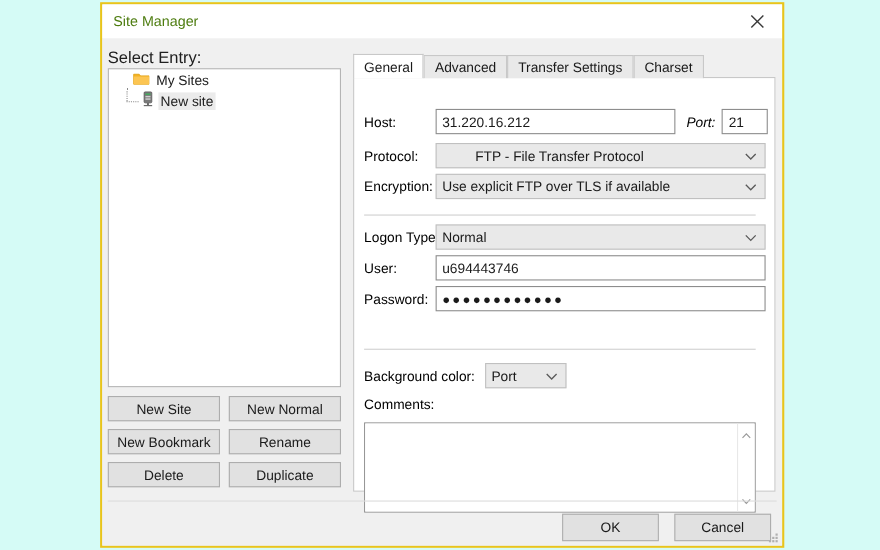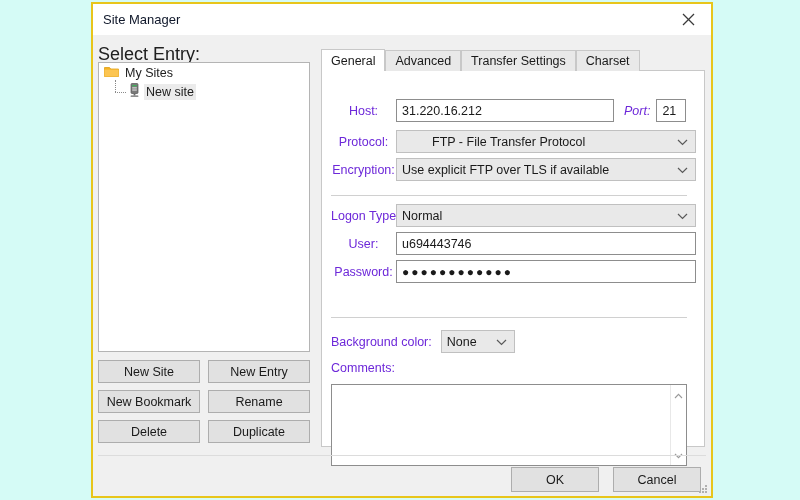--- a/index.html
+++ b/index.html
@@ -35,21 +35,21 @@
     height: 31px;
     background: #ffffff;
     display: flex;
     align-items: center;
     flex: none;
     position: relative;
   }
   #title-text {
     margin-left: 10px;
     font-size: 13px;
-    color: #0f172a;
+    color: #4d7c0f;
   }
   #close-btn {
     position: absolute;
     right: 0;
     top: 0;
     width: 46px;
     height: 31px;
     display: flex;
     align-items: center;
     justify-content: center;
@@ -62,38 +62,38 @@
     flex: 1;
     position: relative;
     background: #f0f0f0;
   }
 
   
   #select-entry-label {
     position: absolute;
     left: 5px;
     top: 9px;
-    font-size: 18px;
+    font-size: 15px;
   }
   #tree-panel {
     position: absolute;
     left: 5px;
     top: 27px;
     width: 212px;
     height: 290px;
     background: #ffffff;
     border: 1px solid #b4b4b4;
     box-sizing: border-box;
     overflow: hidden;
   }
   .tree-row {
     display: flex;
     align-items: center;
     height: 19px;
-    padding-left: 5px;
+    padding-left: 22px;
     white-space: nowrap;
   }
   .tree-row.child { padding-left: 14px; }
   .tree-label {
     font-size: 12.5px;
     margin-left: 4px;
     padding: 1px 2px;
   }
   .tree-label.selected {
     background: #ebebeb;
@@ -188,23 +188,22 @@
     box-sizing: border-box;
   }
 
   .form-row {
     position: absolute;
     display: flex;
     align-items: center;
   }
   .f-label {
     font-size: 12.5px;
-    color: #6d28d9;
+    color: #000000;
     white-space: nowrap;
-    text-align: center;
   }
   .text-input {
     border: 1px solid #8d8d8d;
     background: #ffffff;
     height: 23px;
     box-sizing: border-box;
     font-size: 12.5px;
     font-family: "Liberation Sans", sans-serif;
     color: #1a1a1a;
     padding: 0 5px;
@@ -347,41 +346,41 @@
             <rect x="4.6" y="10.5" width="1.8" height="2" fill="#6a6a6a"></rect>
             <rect x="1.6" y="12.4" width="7.8" height="1.3" rx="0.5" fill="#6a6a6a"></rect>
           </svg>
         </span>
         <span class="tree-label selected">New site</span>
       </div>
     </div>
 
     <div id="left-buttons">
       <button class="btn">New Site</button>
-      <button class="btn">New Entry</button>
+      <button class="btn">New Normal</button>
       <button class="btn">New Bookmark</button>
       <button class="btn">Rename</button>
       <button class="btn">Delete</button>
       <button class="btn">Duplicate</button>
     </div>
 
     <div id="tabstrip">
       <div class="tab active">General</div>
       <div class="tab">Advanced</div>
       <div class="tab">Transfer Settings</div>
       <div class="tab">Charset</div>
     </div>
 
     <div id="tabpanel">
 
       <div class="form-row" style="left:9px; top:28px;">
         <span class="f-label" style="width:65px;">Host:</span>
         <div class="text-input" style="width:218px;">31.220.16.212</div>
         <span class="f-label" style="margin-left:10px;font-style:italic;">Port:</span>
-        <div class="text-input" style="width:30px; margin-left:6px;">21</div>
+        <div class="text-input" style="width:42px; margin-left:6px;">21</div>
       </div>
 
       <div class="form-row" style="left:9px; top:59px;">
         <span class="f-label" style="width:65px;">Protocol:</span>
         <div class="combo" style="width:300px;padding-left:35px;">
           <span>FTP - File Transfer Protocol</span>
           <span class="chev">
             <svg width="11" height="7" viewBox="0 0 11 7">
                 <polyline points="1,1 5.5,5.5 10,1" fill="none" stroke="#5a5a5a" stroke-width="1.2"></polyline>
               </svg>
@@ -425,21 +424,21 @@
         <div class="text-input" style="width:300px;">
           <span class="pw-dots">●●●●●●●●●●●●</span>
         </div>
       </div>
 
       <div class="divider" style="left:9px; width:356px; top:246px;"></div>
 
       <div class="form-row" style="left:9px; top:259px;">
         <span class="f-label">Background color:</span>
         <div class="combo" style="width:74px; margin-left:9px;">
-          <span>None</span>
+          <span>Port</span>
           <span class="chev">
             <svg width="11" height="7" viewBox="0 0 11 7">
                 <polyline points="1,1 5.5,5.5 10,1" fill="none" stroke="#5a5a5a" stroke-width="1.2"></polyline>
               </svg>
           </span>
         </div>
       </div>
 
       <div class="form-row" style="left:9px; top:290px;">
         <span class="f-label">Comments:</span>

